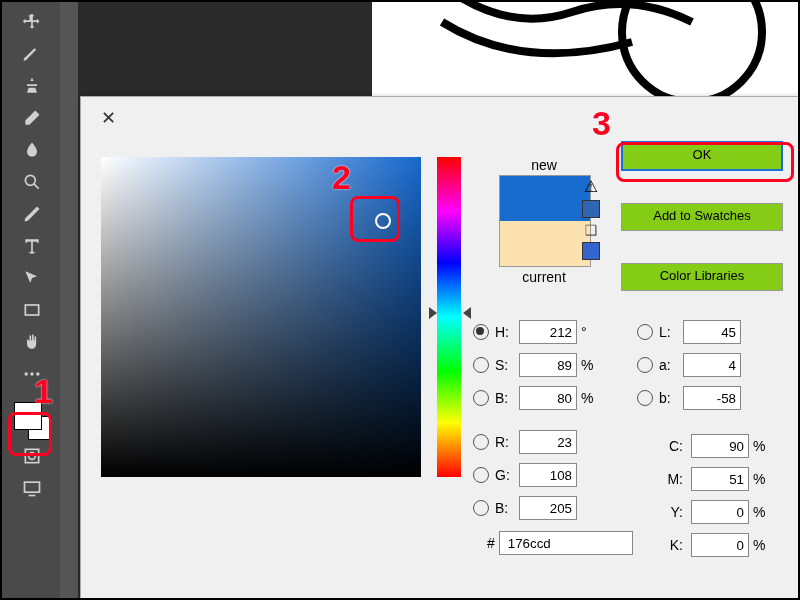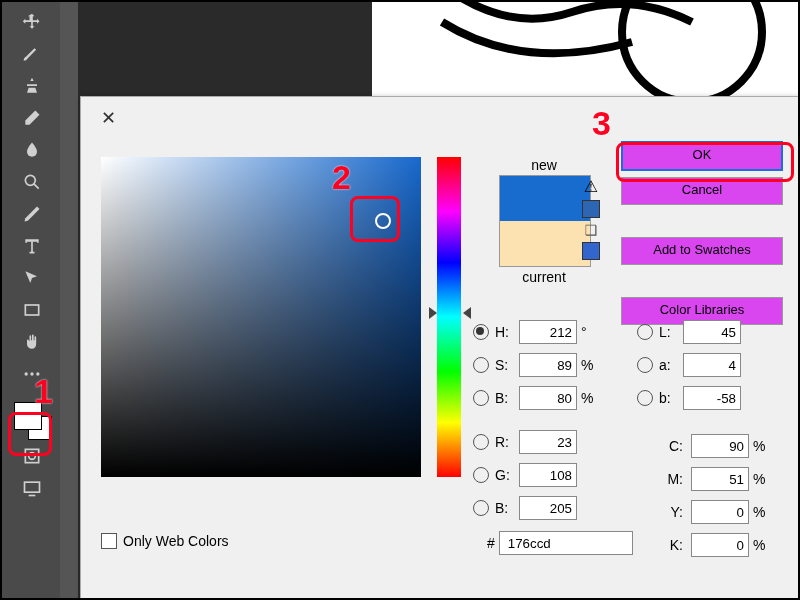--- a/index.html
+++ b/index.html
@@ -206,21 +206,21 @@
     position: absolute;
     left: 540px;
     top: 8px;
     width: 162px;
     display: flex;
     flex-direction: column;
     gap: 6px;
   }
   .btn {
     height: 26px;
-    background: #d946ef;
+    background: #84cc16;
     border: 1px solid #999;
     text-align: center;
     line-height: 24px;
     cursor: pointer;
   }
   .btn.ok {
     border: 2px solid #1a6fd8;
   }
   .btns .gap { height: 20px; }
 
@@ -446,21 +446,20 @@
     </div>
     <div class="warn-col">
       <span style="font-size:16px">⚠</span>
       <div class="sw" style="background:#2d66b2"></div>
       <span style="font-size:14px;color:#555">❑</span>
       <div class="sw" style="background:#3366cc"></div>
     </div>
 
     <div class="btns">
       <div class="btn ok">OK</div>
-      <div class="btn">Cancel</div>
       <div class="gap"></div>
       <div class="btn">Add to Swatches</div>
       <div class="gap"></div>
       <div class="btn">Color Libraries</div>
     </div>
 
     <div class="inputs">
       <div class="row">
         <span class="radio checked"></span>
         <span class="lab">H:</span>
@@ -536,24 +535,20 @@
         <input class="field" value="0" style="">
         <span class="unit">%</span>
       </div>
     </div>
 
     <div class="hex-row">
       <span>#</span>
       <input class="field" value="176ccd" style="">
     </div>
 
-    <div class="owc">
-      <span class="checkbox"></span>
-      <span>Only Web Colors</span>
-    </div>
 
   </div>
 </div>
 
 <div class="anno anno-num" style="left:32px;top:370px;">1</div>
 <div class="anno anno-box" style="left:6px;top:410px;width:38px;height:38px;"></div>
 
 <div class="anno anno-num" style="left:330px;top:156px;">2</div>
 <div class="anno anno-box" style="left:348px;top:194px;width:44px;height:40px;"></div>
 

